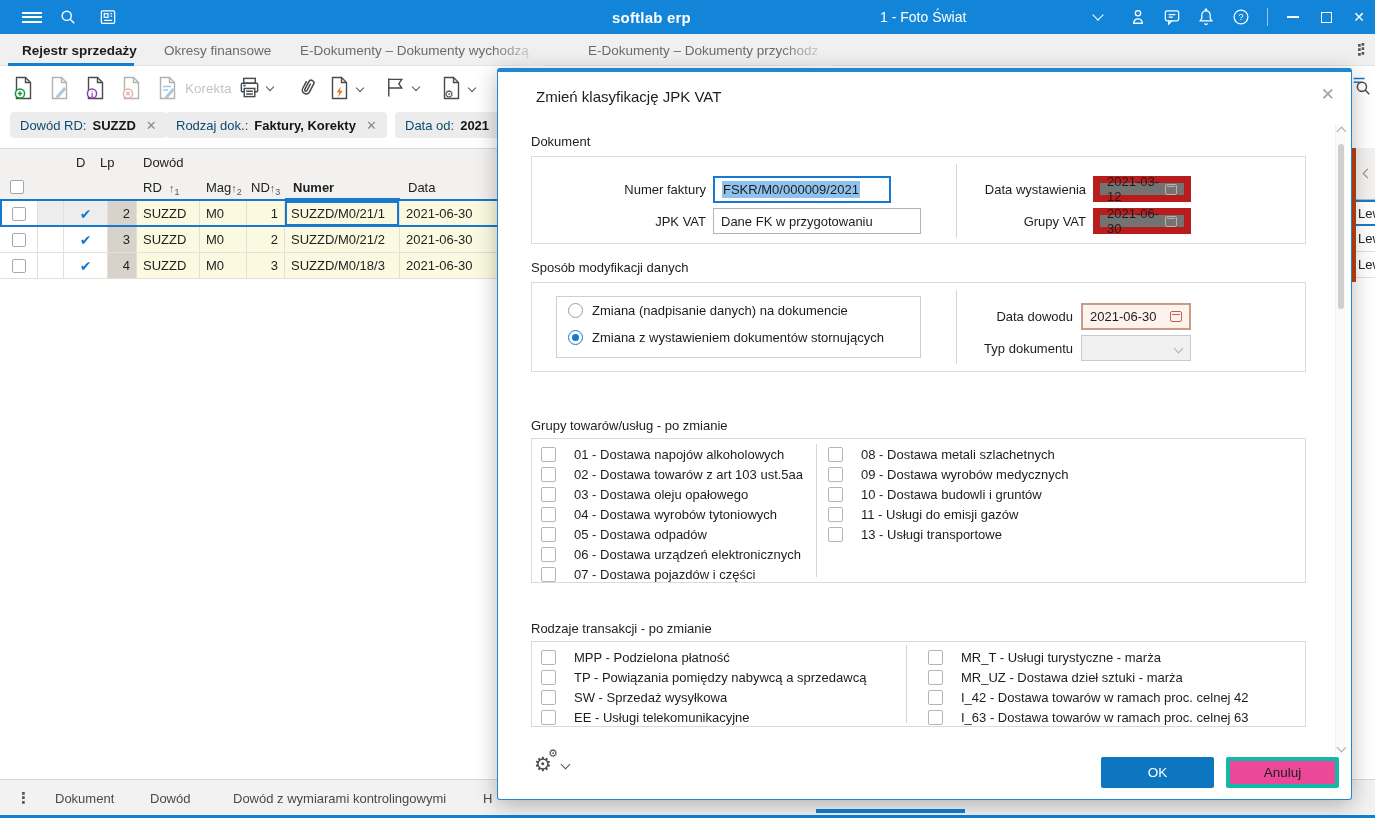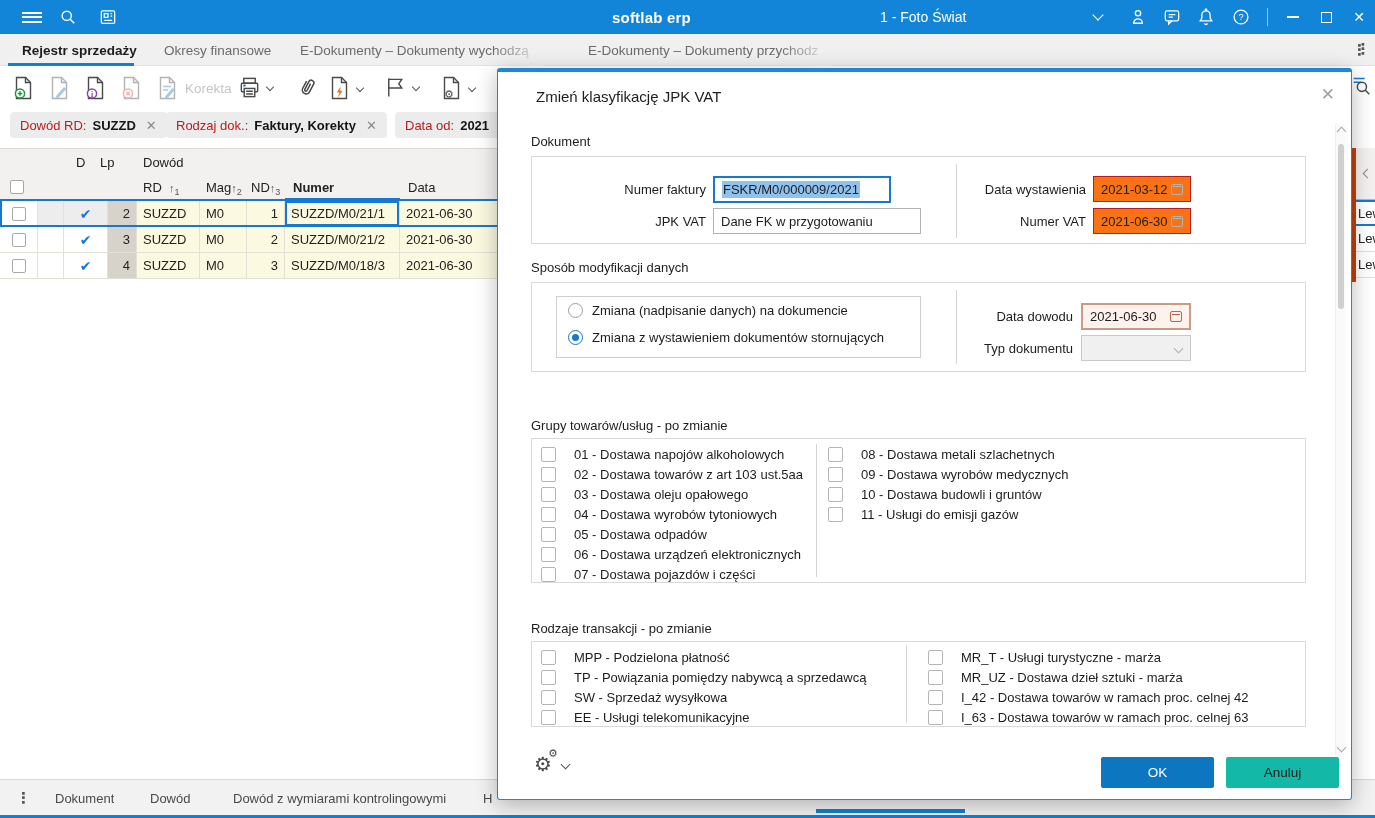--- a/index.html
+++ b/index.html
@@ -32,21 +32,21 @@
   
   .toolbar{position:absolute;left:0;top:66px;width:100%;height:44px;background:#fff}
   .tbi{position:absolute;top:10px;display:flex;align-items:center;cursor:pointer}
   .tbi.dis{opacity:.42;cursor:default}
   .tbi .chev{width:6px;height:6px;margin-left:6px;margin-top:-2px}
   .korekta-lbl{font-size:13.5px;color:#707070;margin-left:6px}
 
   
   .filterbar{position:absolute;left:0;top:110px;width:100%;height:38px;background:#fff}
   .chip{position:absolute;top:2px;height:26px;background:#ececec;border-radius:4px;display:flex;align-items:center;padding:0 10px;gap:6px;white-space:nowrap}
-  .chip .cl{color:#b91c1c}
+  .chip .cl{color:#0c4a6e}
   .chip .cv{color:#151515;font-weight:bold}
   .chip .cx{color:#8a8a8a;font-size:13px;margin-left:4px;cursor:pointer}
 
   
   .grid{position:absolute;left:0;top:148px;width:500px;height:134px;border-top:1px solid #d8d8d8}
   .ghead{position:absolute;left:0;top:0;width:500px;height:52px;background:#f2f1ef;border-bottom:1px solid #b9b9b9}
   .gh{position:absolute;font-size:13px;color:#222;white-space:nowrap}
   .sort{font-size:11px;color:#555}
   .sort sub{font-size:9px}
   .numer-underline{position:absolute;left:285px;top:49px;width:115px;height:3px;background:#1778cf}
@@ -81,38 +81,38 @@
   .modal{position:absolute;left:497px;top:68px;width:855px;height:732px;background:#fff;border:1px solid #1e88d2;border-top:4px solid #1e88d2;border-radius:3px;box-shadow:0 5px 22px rgba(0,0,0,.28)}
   .m-title{position:absolute;left:38px;top:16px;font-size:15px;color:#1d1d1d}
   .m-close{position:absolute;right:16px;top:12px;font-size:17px;color:#a3a3a3;cursor:pointer}
   .m-label{position:absolute;font-size:13px;color:#1d1d1d}
   .m-box{position:absolute;border:1px solid #dadada;background:#fff}
   .m-vdiv{position:absolute;width:1px;background:#d5d5d5}
   .f-lbl{position:absolute;font-size:13px;color:#1d1d1d;text-align:right}
   .f-input{position:absolute;border:1px solid #b3b3b3;background:#fff;display:flex;align-items:center;padding:0 7px;font-size:13px;color:#1d1d1d}
   .f-input.focus{border:2px solid #1778cf}
   .f-input .seltxt{background:#8fc3ee;padding:1px 1px}
-  .f-date{position:absolute;border:1px solid #b91c1c;background:#f97316;display:flex;align-items:center;justify-content:space-between;padding:0 7px;font-size:13px;color:#1d1d1d}
+  .f-date{position:absolute;border:7px solid #b91c1c;background:#737373;display:flex;align-items:center;justify-content:space-between;padding:0 7px;font-size:13px;color:#1d1d1d}
   .f-date.orange{background:#fdf3ec;border:2px solid #c99a85}
   .cal{width:12px;height:11px;border:1.3px solid #b4b4b4;border-radius:2px;position:relative;flex:none}
   .cal::before{content:"";position:absolute;left:1px;right:1px;top:1.5px;height:1.2px;background:#b4b4b4}
   .cal.or{border-color:#c4614d}
   .cal.or::before{background:#c4614d}
   .f-select{position:absolute;border:1px solid #c9c9c9;background:#f0f0f0;display:flex;align-items:center;justify-content:flex-end;padding:0 8px}
   .f-select .chev{border-color:#b0b0b0}
   .radio-row{position:absolute;display:flex;align-items:center;gap:9px;font-size:13px;color:#1d1d1d;cursor:pointer}
   .rad{width:15px;height:15px;border:1px solid #9aa0a6;border-radius:50%;background:#fff;position:relative;flex:none}
   .rad.on{border-color:#1778cf}
   .rad.on::after{content:"";position:absolute;left:3px;top:3px;width:7px;height:7px;border-radius:50%;background:#1778cf}
   .cb-col{position:absolute;display:flex;flex-direction:column}
   .cbi{height:20px;display:flex;align-items:center;gap:18px;font-size:13px;color:#1d1d1d;cursor:pointer;white-space:nowrap}
   .cbi .cb{width:15px;height:15px;border:1px solid #b5b5b5;border-radius:2px;background:#fff;flex:none}
   .btn{position:absolute;height:31px;width:113px;display:flex;align-items:center;justify-content:center;font-size:13.5px;border-radius:2px;cursor:pointer}
   .btn.primary{background:#0d76c0;color:#fff}
-  .btn.ghost{background:#14b8a6;color:#1d1d1d;border:4px solid #14b8a6}
+  .btn.ghost{background:#ec4899;color:#1d1d1d;border:4px solid #14b8a6}
   .gear-wrap{position:absolute;left:36px;top:682px;display:flex;align-items:center;gap:10px;cursor:pointer}
   .gear-main{font-size:20px;color:#4a4a4a;line-height:1}
   .gear-small{position:absolute;left:14px;top:-6px;font-size:11px;color:#4a4a4a}
   
   .m-scroll{position:absolute;right:6px;top:52px;bottom:44px;width:10px;background:#fafafa;border-left:1px solid #f0f0f0}
   .m-scroll .up,.m-scroll .dn{position:absolute;left:1.5px;width:7px;height:7px}
   .m-scroll .up{top:4px;transform:rotate(-135deg);border-right:1.4px solid #a9a9a9;border-bottom:1.4px solid #a9a9a9}
   .m-scroll .dn{bottom:4px;transform:rotate(45deg);border-right:1.4px solid #a9a9a9;border-bottom:1.4px solid #a9a9a9}
   .m-thumb{position:absolute;left:2px;top:20px;width:6px;height:165px;background:#cfcfcf;border-radius:3px}
   svg{display:block}
@@ -413,21 +413,21 @@
     <div class="f-lbl" style="left:40px;top:142px;width:168px">JPK VAT</div>
     <div class="f-input" style="left:215px;top:136px;width:208px;height:26px">
         <span>Dane FK w przygotowaniu</span>
       </div>
     <div class="m-vdiv" style="left:458px;top:92px;height:74px"></div>
     <div class="f-lbl" style="left:455px;top:110px;width:133px">Data wystawienia</div>
     <div class="f-date" style="left:595px;top:104px;width:98px;height:26px">
         <span>2021-03-12</span>
         <span class="cal"></span>
       </div>
-    <div class="f-lbl" style="left:455px;top:142px;width:133px">Numer VAT</div>
+    <div class="f-lbl" style="left:455px;top:142px;width:133px">Grupy VAT</div>
     <div class="f-date" style="left:595px;top:136px;width:98px;height:26px">
         <span>2021-06-30</span>
         <span class="cal"></span>
       </div>
 
     <div class="m-label" style="left:33px;top:188px">Sposób modyfikacji danych</div>
     <div class="m-box" style="left:33px;top:210px;width:775px;height:90px"></div>
     <div class="m-box" style="left:58px;top:224px;width:365px;height:62px;border-color:#cfcfcf"></div>
     <div class="radio-row" style="left:70px;top:231px">
       <span class="rad"></span>
@@ -491,20 +491,24 @@
           <span>09 - Dostawa wyrobów medycznych</span>
         </label>
       <label class="cbi">
           <span class="cb"></span>
           <span>10 - Dostawa budowli i gruntów</span>
         </label>
       <label class="cbi">
           <span class="cb"></span>
           <span>11 - Usługi do emisji gazów</span>
         </label>
+      <label class="cbi">
+          <span class="cb"></span>
+          <span>13 - Usługi transportowe</span>
+        </label>
     </div>
 
     <div class="m-label" style="left:33px;top:549px">Rodzaje transakcji - po zmianie</div>
     <div class="m-box" style="left:33px;top:569px;width:775px;height:86px"></div>
     <div class="cb-col" style="left:43px;top:575px">
       <label class="cbi">
           <span class="cb"></span>
           <span>MPP - Podzielona płatność</span>
         </label>
       <label class="cbi">

